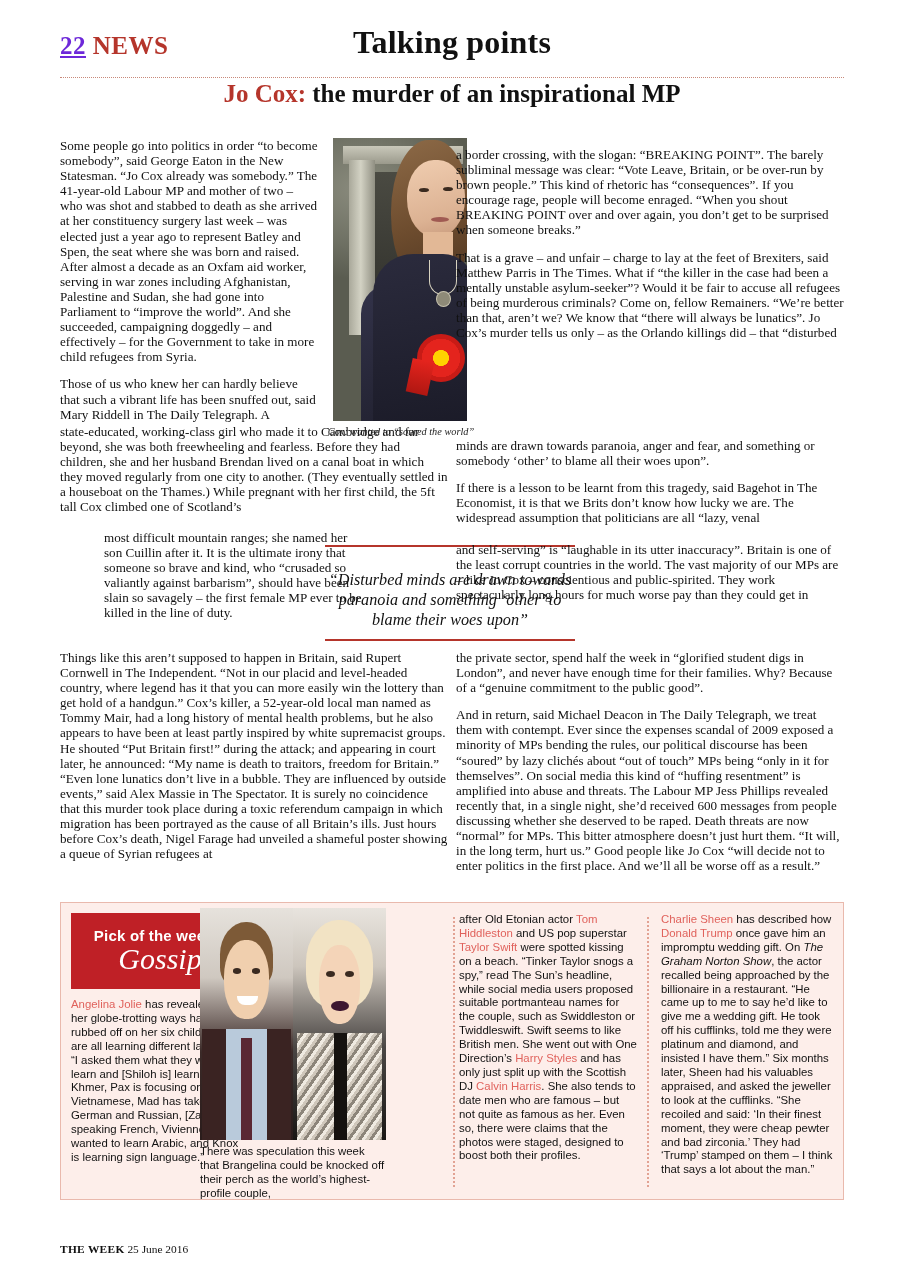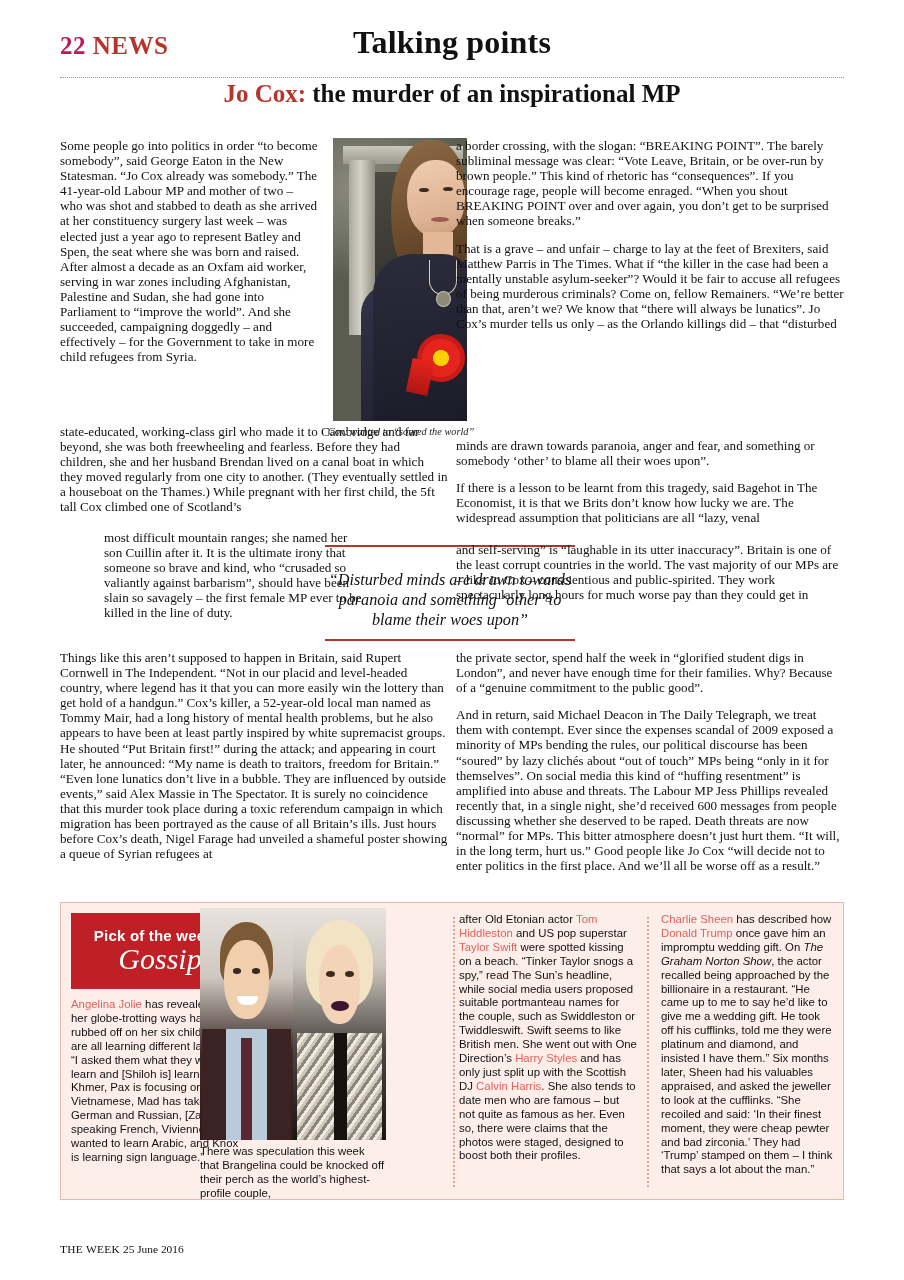--- a/index.html
+++ b/index.html
@@ -6,42 +6,42 @@
   body{
     width:904px;height:1280px;background:#ffffff;
     font-family:"Liberation Serif",serif;color:#111;
     position:relative;overflow:hidden;
   }
   .page{position:absolute;left:0;top:0;width:904px;height:1280px;}
 
   
   .masthead{position:absolute;left:60px;top:30px;width:784px;height:48px;}
   .folio{position:absolute;left:0;top:2px;font-size:25px;font-weight:bold;letter-spacing:.5px;}
-  .folio .num{color:#be185d;}
+  .folio .num{color:#6d28d9;text-decoration:underline;}
   .folio .word{color:#b5352b;}
   .section-title{
     position:absolute;left:0;top:-6px;width:784px;text-align:center;
     font-size:32px;font-weight:bold;color:#111;letter-spacing:.2px;
   }
   .rule-dotted{
     position:absolute;left:60px;top:77px;width:784px;height:0;
     border-top:1.6px dotted #c8897a;
   }
 
   
   .headline{
     position:absolute;left:60px;top:80px;width:784px;text-align:center;
     font-size:25px;font-weight:bold;color:#111;
   }
   .headline .name{color:#b5352b;}
 
   
   .art{position:absolute;left:60px;top:138px;width:784px;height:755px;}
   .col-l{position:absolute;left:0;top:0;width:258px;}
-  .col-r{position:absolute;left:396px;top:0;width:388px;}
+  .col-r{position:absolute;left:396px;top:9px;width:388px;}
   .full{position:absolute;left:0;top:0;width:784px;}
 
   p.body{
     margin:0 0 12px 0;font-size:13.1px;line-height:15.1px;
     text-align:left;
   }
   p.body.last{margin-bottom:0;}
 
   
   .photo{
@@ -170,21 +170,21 @@
 
   .gcap{
     position:absolute;left:200px;top:1145px;width:186px;
     font-family:"Liberation Sans",sans-serif;font-size:11.4px;line-height:13.9px;color:#111;
   }
 
   
   .footer{
     position:absolute;left:60px;top:1243px;font-size:11.4px;color:#111;
   }
-  .footer .wk{font-weight:normal;letter-spacing:.3px;}
+  .footer .wk{font-weight:bold;letter-spacing:.3px;}
 </style>
 </head>
 <body>
 
 <div class="page">
 
   <div class="masthead">
     <div class="folio">
       <span class="num">22</span>
       <span class="word">NEWS</span>
@@ -216,20 +216,21 @@
       <div class="chain"></div>
       <div class="pend"></div>
       <div class="rosette"></div>
     </div>
     <div class="caption">Cox: wanted to “soured the world”</div>
 
     <div class="pullquote">“Disturbed minds are drawn towards paranoia and something ‘other’ to blame their woes upon”</div>
 
     <div class="col-l">
       <p class="body">Some people go into politics in order “to become somebody”, said George Eaton in the New Statesman. “Jo Cox already was somebody.” The 41-year-old Labour MP and mother of two – who was shot and stabbed to death as she arrived at her constituency surgery last week – was elected just a year ago to represent Batley and Spen, the seat where she was born and raised. After almost a decade as an Oxfam aid worker, serving in war zones including Afghanistan, Palestine and Sudan, she had gone into Parliament to “improve the world”. And she succeeded, campaigning doggedly – and effectively – for the Government to take in more child refugees from Syria.</p>
+      <p class="body last">Those of us who knew her can hardly believe that such a vibrant life has been snuffed out, said Mary Riddell in The Daily Telegraph. A</p>
     </div>
 
     <div class="col-r">
       <p class="body">a border crossing, with the slogan: “BREAKING POINT”. The barely subliminal message was clear: “Vote Leave, Britain, or be over-run by brown people.” This kind of rhetoric has “consequences”. If you encourage rage, people will become enraged. “When you shout BREAKING POINT over and over again, you don’t get to be surprised when someone breaks.”</p>
       <p class="body last">That is a grave – and unfair – charge to lay at the feet of Brexiters, said Matthew Parris in The Times. What if “the killer in the case had been a mentally unstable asylum-seeker”? Would it be fair to accuse all refugees of being murderous criminals? Come on, fellow Remainers. “We’re better than that, aren’t we? We know that “there will always be lunatics”. Jo Cox’s murder tells us only – as the Orlando killings did – that “disturbed</p>
     </div>
 
     <div class="full" style="top:286px;width:388px;left:0;">
       <p class="body last">state-educated, working-class girl who made it to Cambridge and far beyond, she was both freewheeling and fearless. Before they had children, she and her husband Brendan lived on a canal boat in which they moved regularly from one city to another. (They eventually settled in a houseboat on the Thames.) While pregnant with her first child, the 5ft tall Cox climbed one of Scotland’s</p>
     </div>

